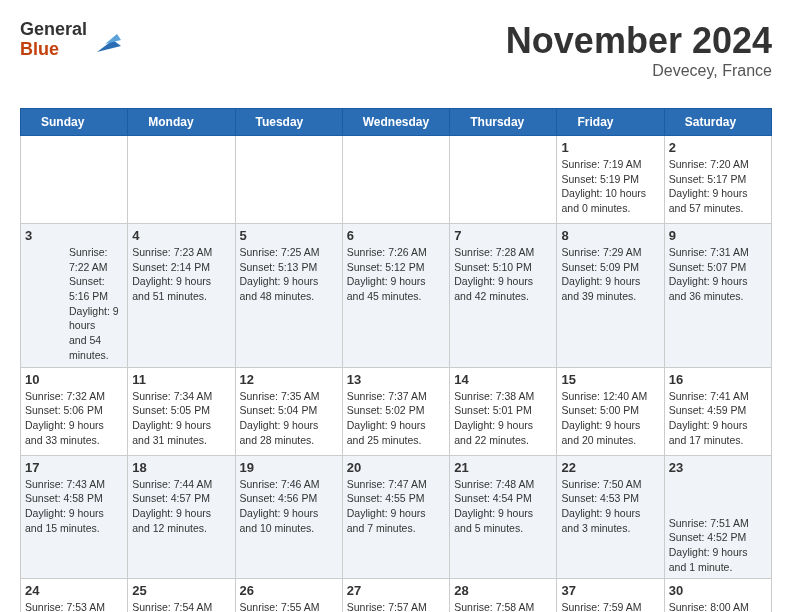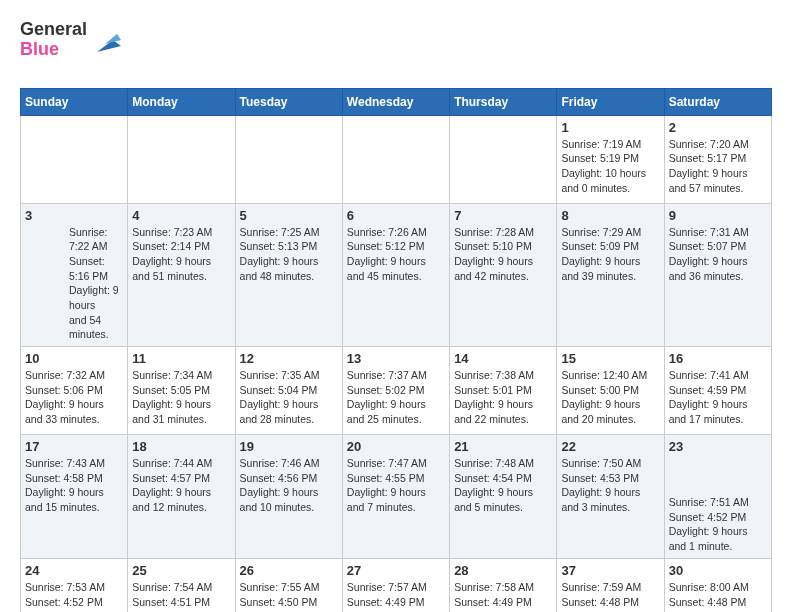--- a/index.html
+++ b/index.html
@@ -33,21 +33,21 @@
       color: #555;
     }
     .calendar {
       width: 100%;
       border-collapse: collapse;
       font-size: 11px;
     }
     .calendar th {
       background: #2a6db5;
       color: #fff;
-      padding: 6px 4px;
+      padding: 6px 20px;
       text-align: left;
       font-size: 12px;
       font-weight: bold;
       border: 1px solid #1a5da5;
     }
     .calendar td {
       border: 1px solid #ccc;
       vertical-align: top;
       padding: 4px;
       width: calc(100% / 7);
@@ -74,28 +74,32 @@
   </style>
 </head>
 <body>
 
 <div class="header">
   <div class="logo">
     <div>
       <div style="display:flex;align-items:center;">
         <div style="font-size:18px;font-weight:bold;color:#333;line-height:1.1;">
           <span>General</span><br>
-          <span style="color:#ec4899;">Blue</span>
+          <span style="color:#c2410c;">Blue</span>
         </div>
         <svg width="32" height="32" viewBox="0 0 32 32" style="margin-left:2px;">
           <polygon points="8,28 24,16 32,22" fill="#2a6db5"></polygon>
           <polygon points="16,20 28,10 32,16" fill="#5ba3d9"></polygon>
         </svg>
       </div>
     </div>
+  </div>
+  <div class="title-section">
+    <div class="month-title">November 2024</div>
+    <div class="location">Devecey, France</div>
   </div>
 </div>
 
 <table class="calendar">
   <thead>
     <tr>
     <th>Sunday</th>
         <th>Monday</th>
         <th>Tuesday</th>
         <th>Wednesday</th>

